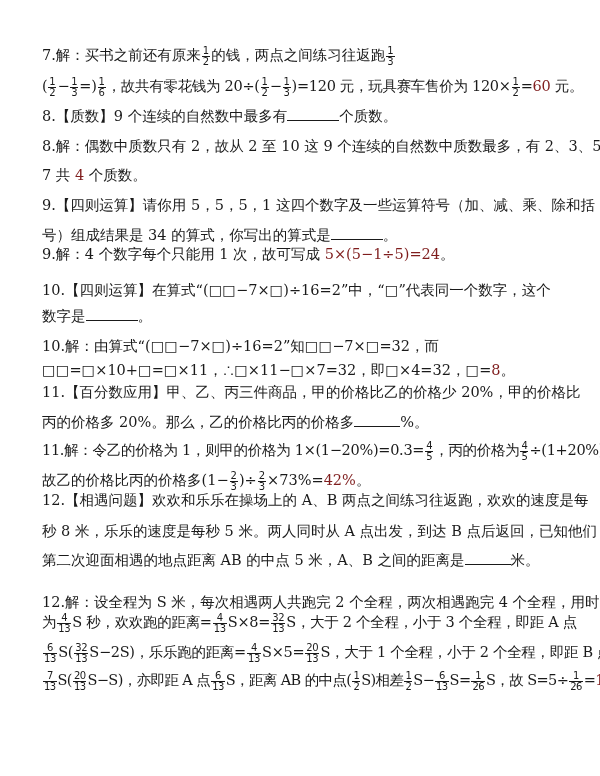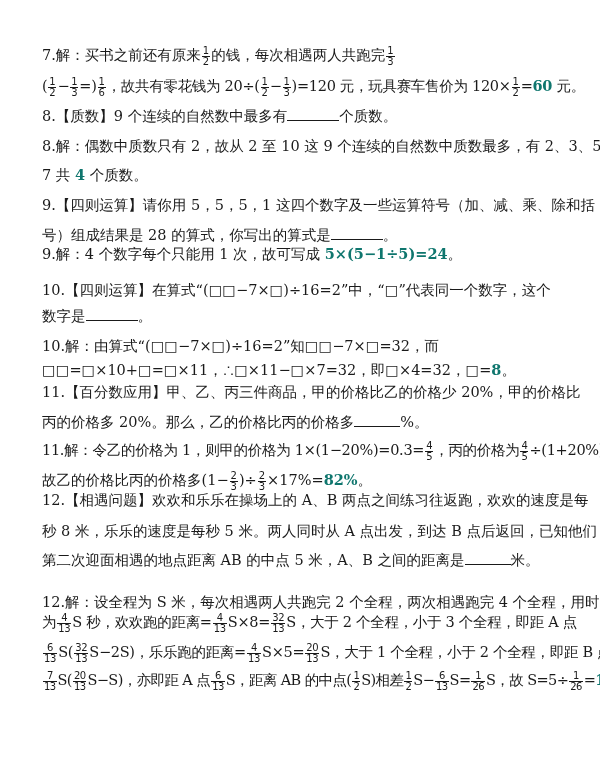--- a/index.html
+++ b/index.html
@@ -5,59 +5,59 @@
   html, body { margin: 0; padding: 0; background: #ffffff; }
   body {
     width: 600px; height: 776px; position: relative; overflow: hidden;
     font-family: "DejaVu Serif", "Liberation Serif", serif;
     color: #1a1a1a; font-size: 14.5px;
   }
   .line {
     position: absolute; left: 42px; white-space: nowrap;
     height: 28px; line-height: 28px;
   }
-  .red { color: #0f766e; font-weight: bold; }
+  .red { color: #7f1d1d; }
   .frac {
     display: inline-block; vertical-align: middle; text-align: center;
     font-size: 10px; line-height: 10px; margin: 0 1px;
     font-family: "DejaVu Sans", sans-serif;
   }
   .frac .num { display: block; border-bottom: 1px solid #1a1a1a; padding: 0 1px; }
   .frac .den { display: block; padding: 0 1px; }
   .blank { display: inline-block; border-bottom: 1px solid #1a1a1a; width: 52px; height: 16px; vertical-align: baseline; }
   .blank.short { width: 46px; }
   .tight { letter-spacing: -0.3px; }
 </style>
 </head>
 <body>
 
 <div>
 
   <div class="line" style="top:41px">
-    <span>7.解：买书之前还有原来</span><span class="frac"><span class="num">1</span><span class="den">2</span></span><span>的钱，每次相遇两人共跑完</span><span class="frac"><span class="num">1</span><span class="den">3</span></span>
+    <span>7.解：买书之前还有原来</span><span class="frac"><span class="num">1</span><span class="den">2</span></span><span>的钱，两点之间练习往返跑</span><span class="frac"><span class="num">1</span><span class="den">3</span></span>
   </div>
   <div class="line tight" style="top:72px">
     <span>(</span><span class="frac"><span class="num">1</span><span class="den">2</span></span><span>−</span><span class="frac"><span class="num">1</span><span class="den">3</span></span><span>=)</span><span class="frac"><span class="num">1</span><span class="den">6</span></span><span>，故共有零花钱为 20÷(</span><span class="frac"><span class="num">1</span><span class="den">2</span></span><span>−</span><span class="frac"><span class="num">1</span><span class="den">3</span></span><span>)=120 元，玩具赛车售价为 120×</span><span class="frac"><span class="num">1</span><span class="den">2</span></span><span>=</span><span class="red">60</span><span> 元。</span>
   </div>
 
   <div class="line" style="top:102px">
     <span>8.【质数】9 个连续的自然数中最多有</span><span class="blank"></span><span>个质数。</span>
   </div>
   <div class="line" style="top:132px">
     <span>8.解：偶数中质数只有 2，故从 2 至 10 这 9 个连续的自然数中质数最多，有 2、3、5、</span>
   </div>
   <div class="line" style="top:161px">
     <span>7 共 </span><span class="red">4</span><span> 个质数。</span>
   </div>
 
   <div class="line" style="top:191px">
     <span>9.【四则运算】请你用 5，5，5，1 这四个数字及一些运算符号（加、减、乘、除和括</span>
   </div>
   <div class="line" style="top:221px">
-    <span>号）组成结果是 28 的算式，你写出的算式是</span><span class="blank"></span><span>。</span>
+    <span>号）组成结果是 34 的算式，你写出的算式是</span><span class="blank"></span><span>。</span>
   </div>
   <div class="line" style="top:240px">
     <span>9.解：4 个数字每个只能用 1 次，故可写成 </span><span class="red">5×(5−1÷5)=24</span><span>。</span>
   </div>
 
   <div class="line" style="top:276px">
     <span>10.【四则运算】在算式“(□□−7×□)÷16=2”中，“□”代表同一个数字，这个</span>
   </div>
   <div class="line" style="top:302px">
     <span>数字是</span><span class="blank"></span><span>。</span>
@@ -72,21 +72,21 @@
   <div class="line" style="top:378px">
     <span>11.【百分数应用】甲、乙、丙三件商品，甲的价格比乙的价格少 20%，甲的价格比</span>
   </div>
   <div class="line" style="top:408px">
     <span>丙的价格多 20%。那么，乙的价格比丙的价格多</span><span class="blank short"></span><span>%。</span>
   </div>
   <div class="line tight" style="top:436px">
     <span>11.解：令乙的价格为 1，则甲的价格为 1×(1−20%)=0.3=</span><span class="frac"><span class="num">4</span><span class="den">5</span></span><span>，丙的价格为</span><span class="frac"><span class="num">4</span><span class="den">5</span></span><span>÷(1+20%)=</span>
   </div>
   <div class="line" style="top:466px">
-    <span>故乙的价格比丙的价格多(1−</span><span class="frac"><span class="num">2</span><span class="den">3</span></span><span>)÷</span><span class="frac"><span class="num">2</span><span class="den">3</span></span><span>×17%=</span><span class="red">82%</span><span>。</span>
+    <span>故乙的价格比丙的价格多(1−</span><span class="frac"><span class="num">2</span><span class="den">3</span></span><span>)÷</span><span class="frac"><span class="num">2</span><span class="den">3</span></span><span>×73%=</span><span class="red">42%</span><span>。</span>
   </div>
 
   <div class="line" style="top:486px">
     <span>12.【相遇问题】欢欢和乐乐在操场上的 A、B 两点之间练习往返跑，欢欢的速度是每</span>
   </div>
   <div class="line" style="top:517px">
     <span>秒 8 米，乐乐的速度是每秒 5 米。两人同时从 A 点出发，到达 B 点后返回，已知他们</span>
   </div>
   <div class="line" style="top:546px">
     <span>第二次迎面相遇的地点距离 AB 的中点 5 米，A、B 之间的距离是</span><span class="blank short"></span><span>米。</span>

